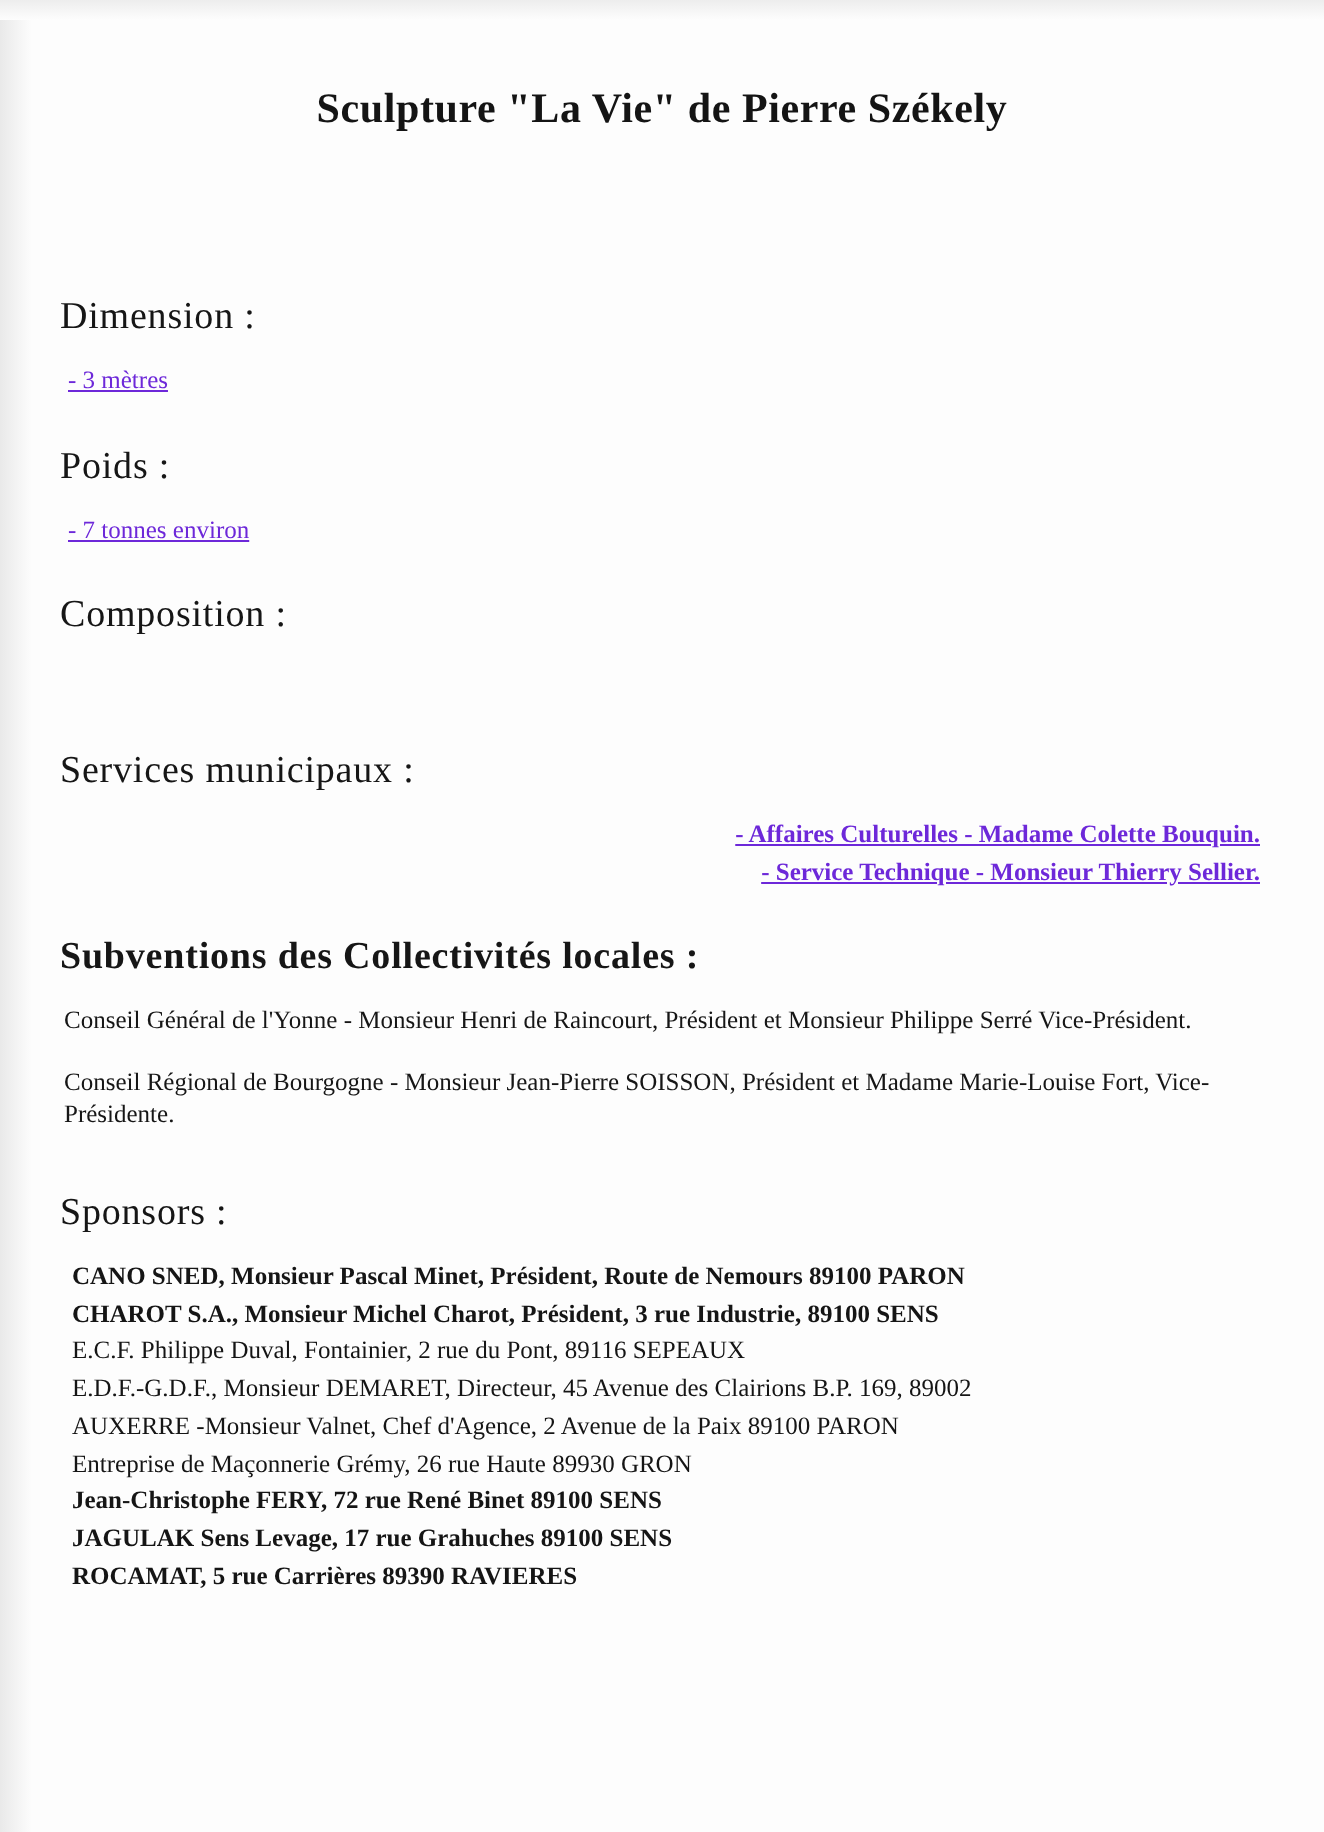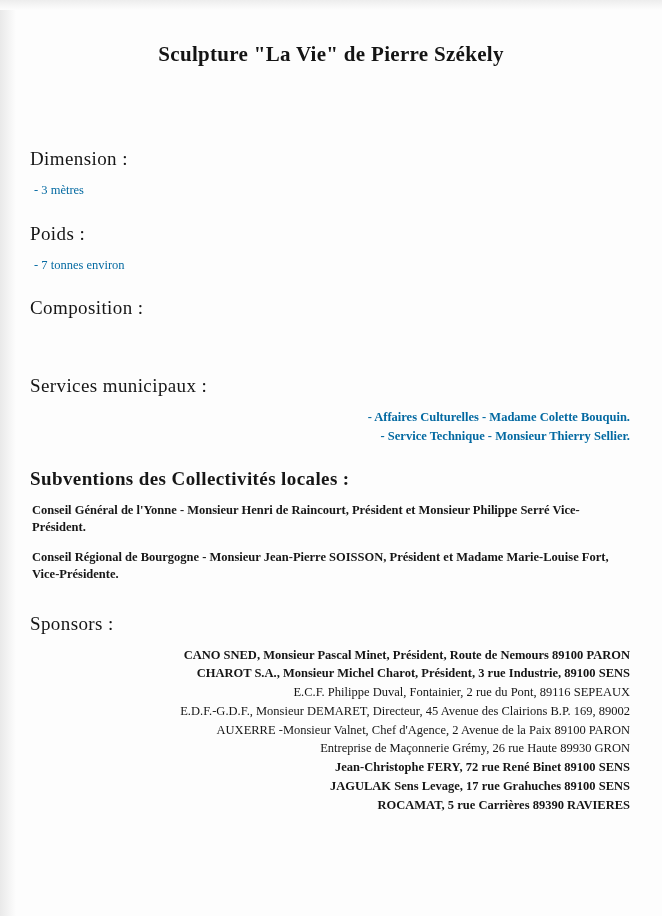--- a/index.html
+++ b/index.html
@@ -62,41 +62,41 @@
     font-weight: normal;
     color: #161616;
     letter-spacing: 0.4px;
     margin: 0 0 12px 0;
   }
   .heading.bold {
     font-weight: bold;
   }
   .body-line {
     font-size: 12.5px;
-    color: #0369a1;
+    color: #6d28d9;
     margin: 0 0 2px 4px;
     line-height: 1.32;
+    text-decoration: underline;
   }
   .body-line.bold {
     font-weight: bold;
     text-align: right;
   }
   .gap-sm { height: 16px; }
   .gap-md { height: 22px; }
   .para {
     font-size: 12.5px;
     line-height: 1.33;
     margin: 0 0 14px 2px;
-    font-weight: bold;
+    font-weight: normal;
     color: #161616;
     max-width: 585px;
   }
   .sponsor-list {
     margin-top: 6px;
-    text-align: right;
   }
   .sponsor-line {
     font-size: 12.5px;
     line-height: 1.42;
     color: #151515;
     margin: 0 0 1px 6px;
     font-weight: bold;
   }
   .sponsor-line.light {
     font-weight: normal;

